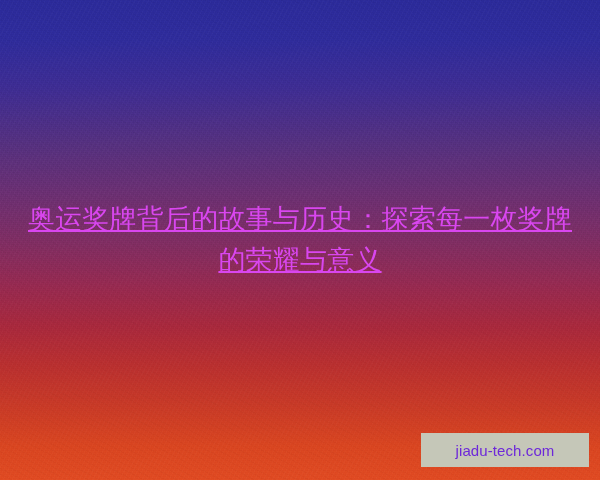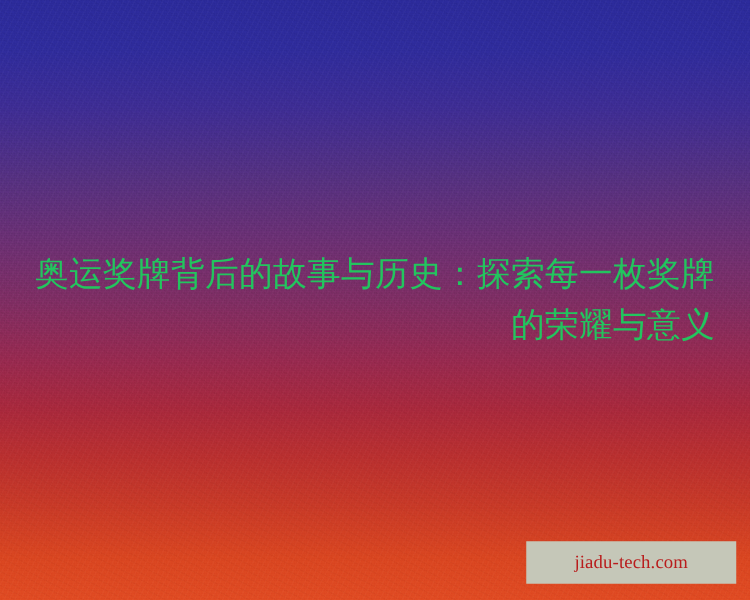--- a/index.html
+++ b/index.html
@@ -85,47 +85,48 @@
     align-items: center;
     justify-content: center;
     padding: 0 28px;
     box-sizing: border-box;
   }
 
   .cover-title {
     margin: 0;
     width: 100%;
     max-width: 546px;
-    text-align: right;
-    color: #22c55e;
+    text-align: center;
+    color: #d946ef;
     font-family: "DejaVu Sans", "Liberation Sans", sans-serif;
     font-size: 27px;
     font-weight: 400;
     line-height: 1.52;
     letter-spacing: 0.2px;
     text-rendering: geometricPrecision;
+    text-decoration: underline;
   }
 
   
   .watermark-badge {
     position: absolute;
     left: 421px;
     top: 433px;
     width: 168px;
     height: 34px;
     background: #c5c7b8;
     display: flex;
     align-items: center;
     justify-content: center;
     box-sizing: border-box;
   }
 
   .watermark-text {
-    color: #b91c1c;
-    font-family: Liberation Serif, serif;
+    color: #6d28d9;
+    font-family: Liberation Sans, sans-serif;
     font-size: 15px;
     font-weight: 400;
     letter-spacing: 0.1px;
     white-space: nowrap;
   }
 </style>
 </head>
 <body>
 
 <div class="cover">

